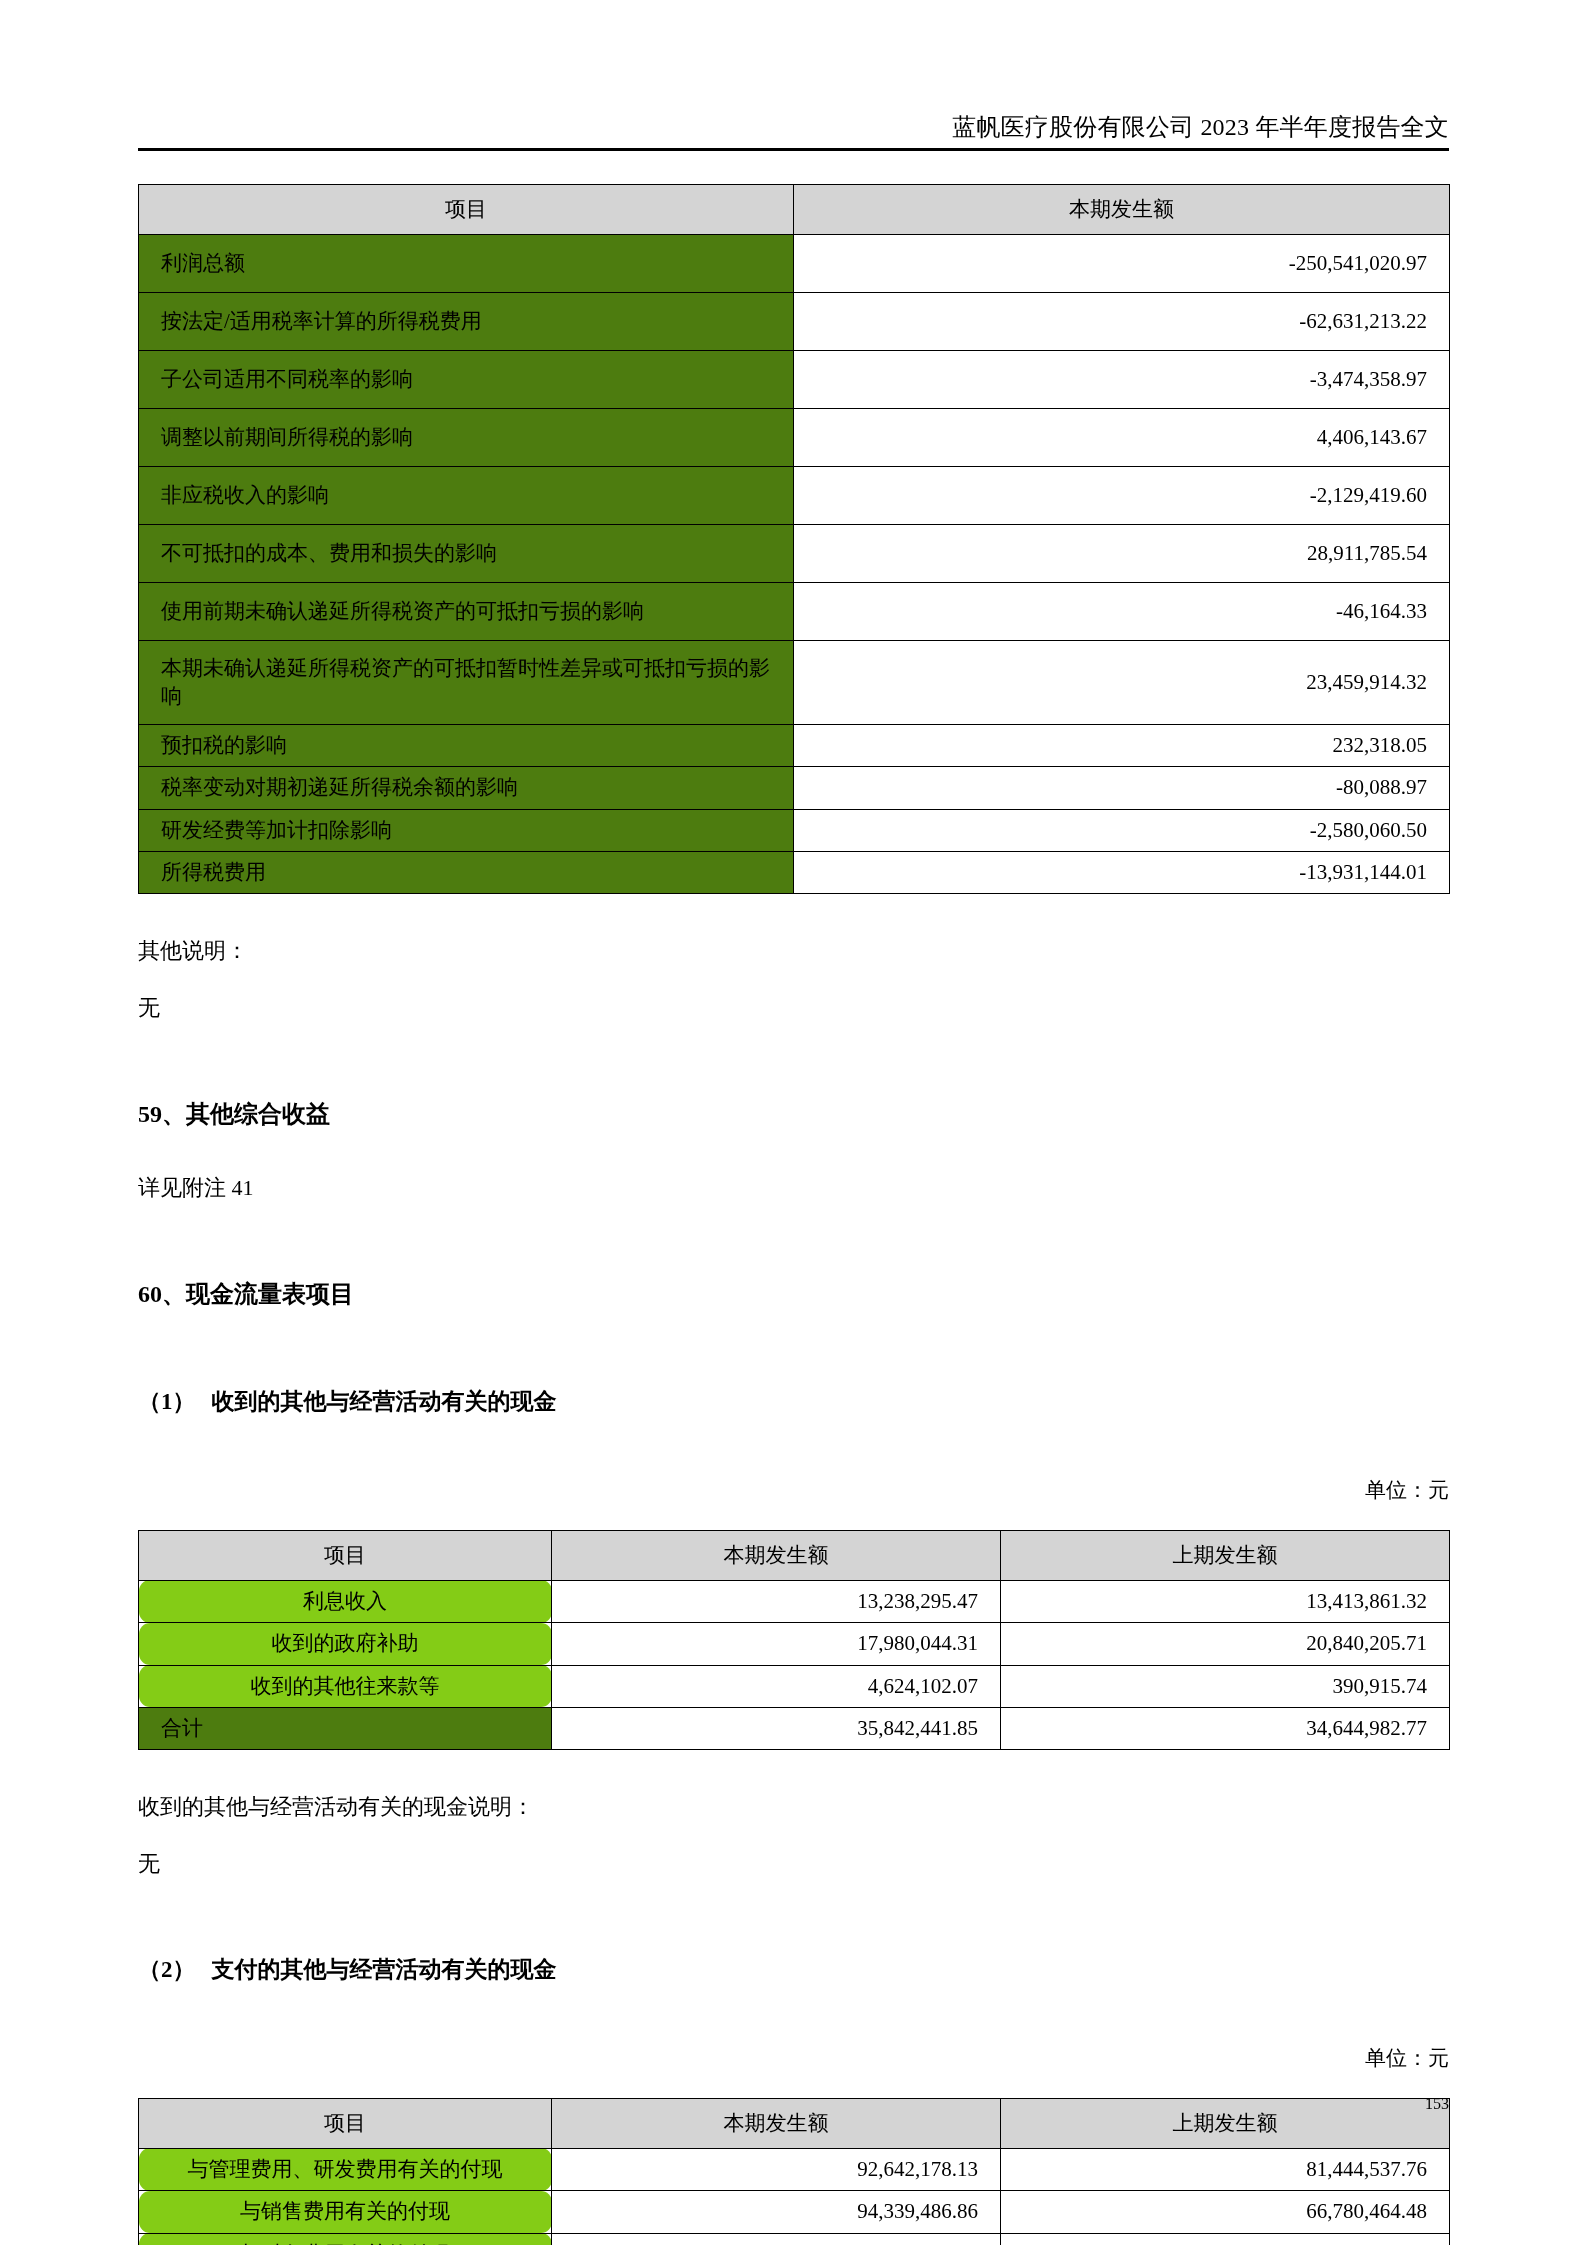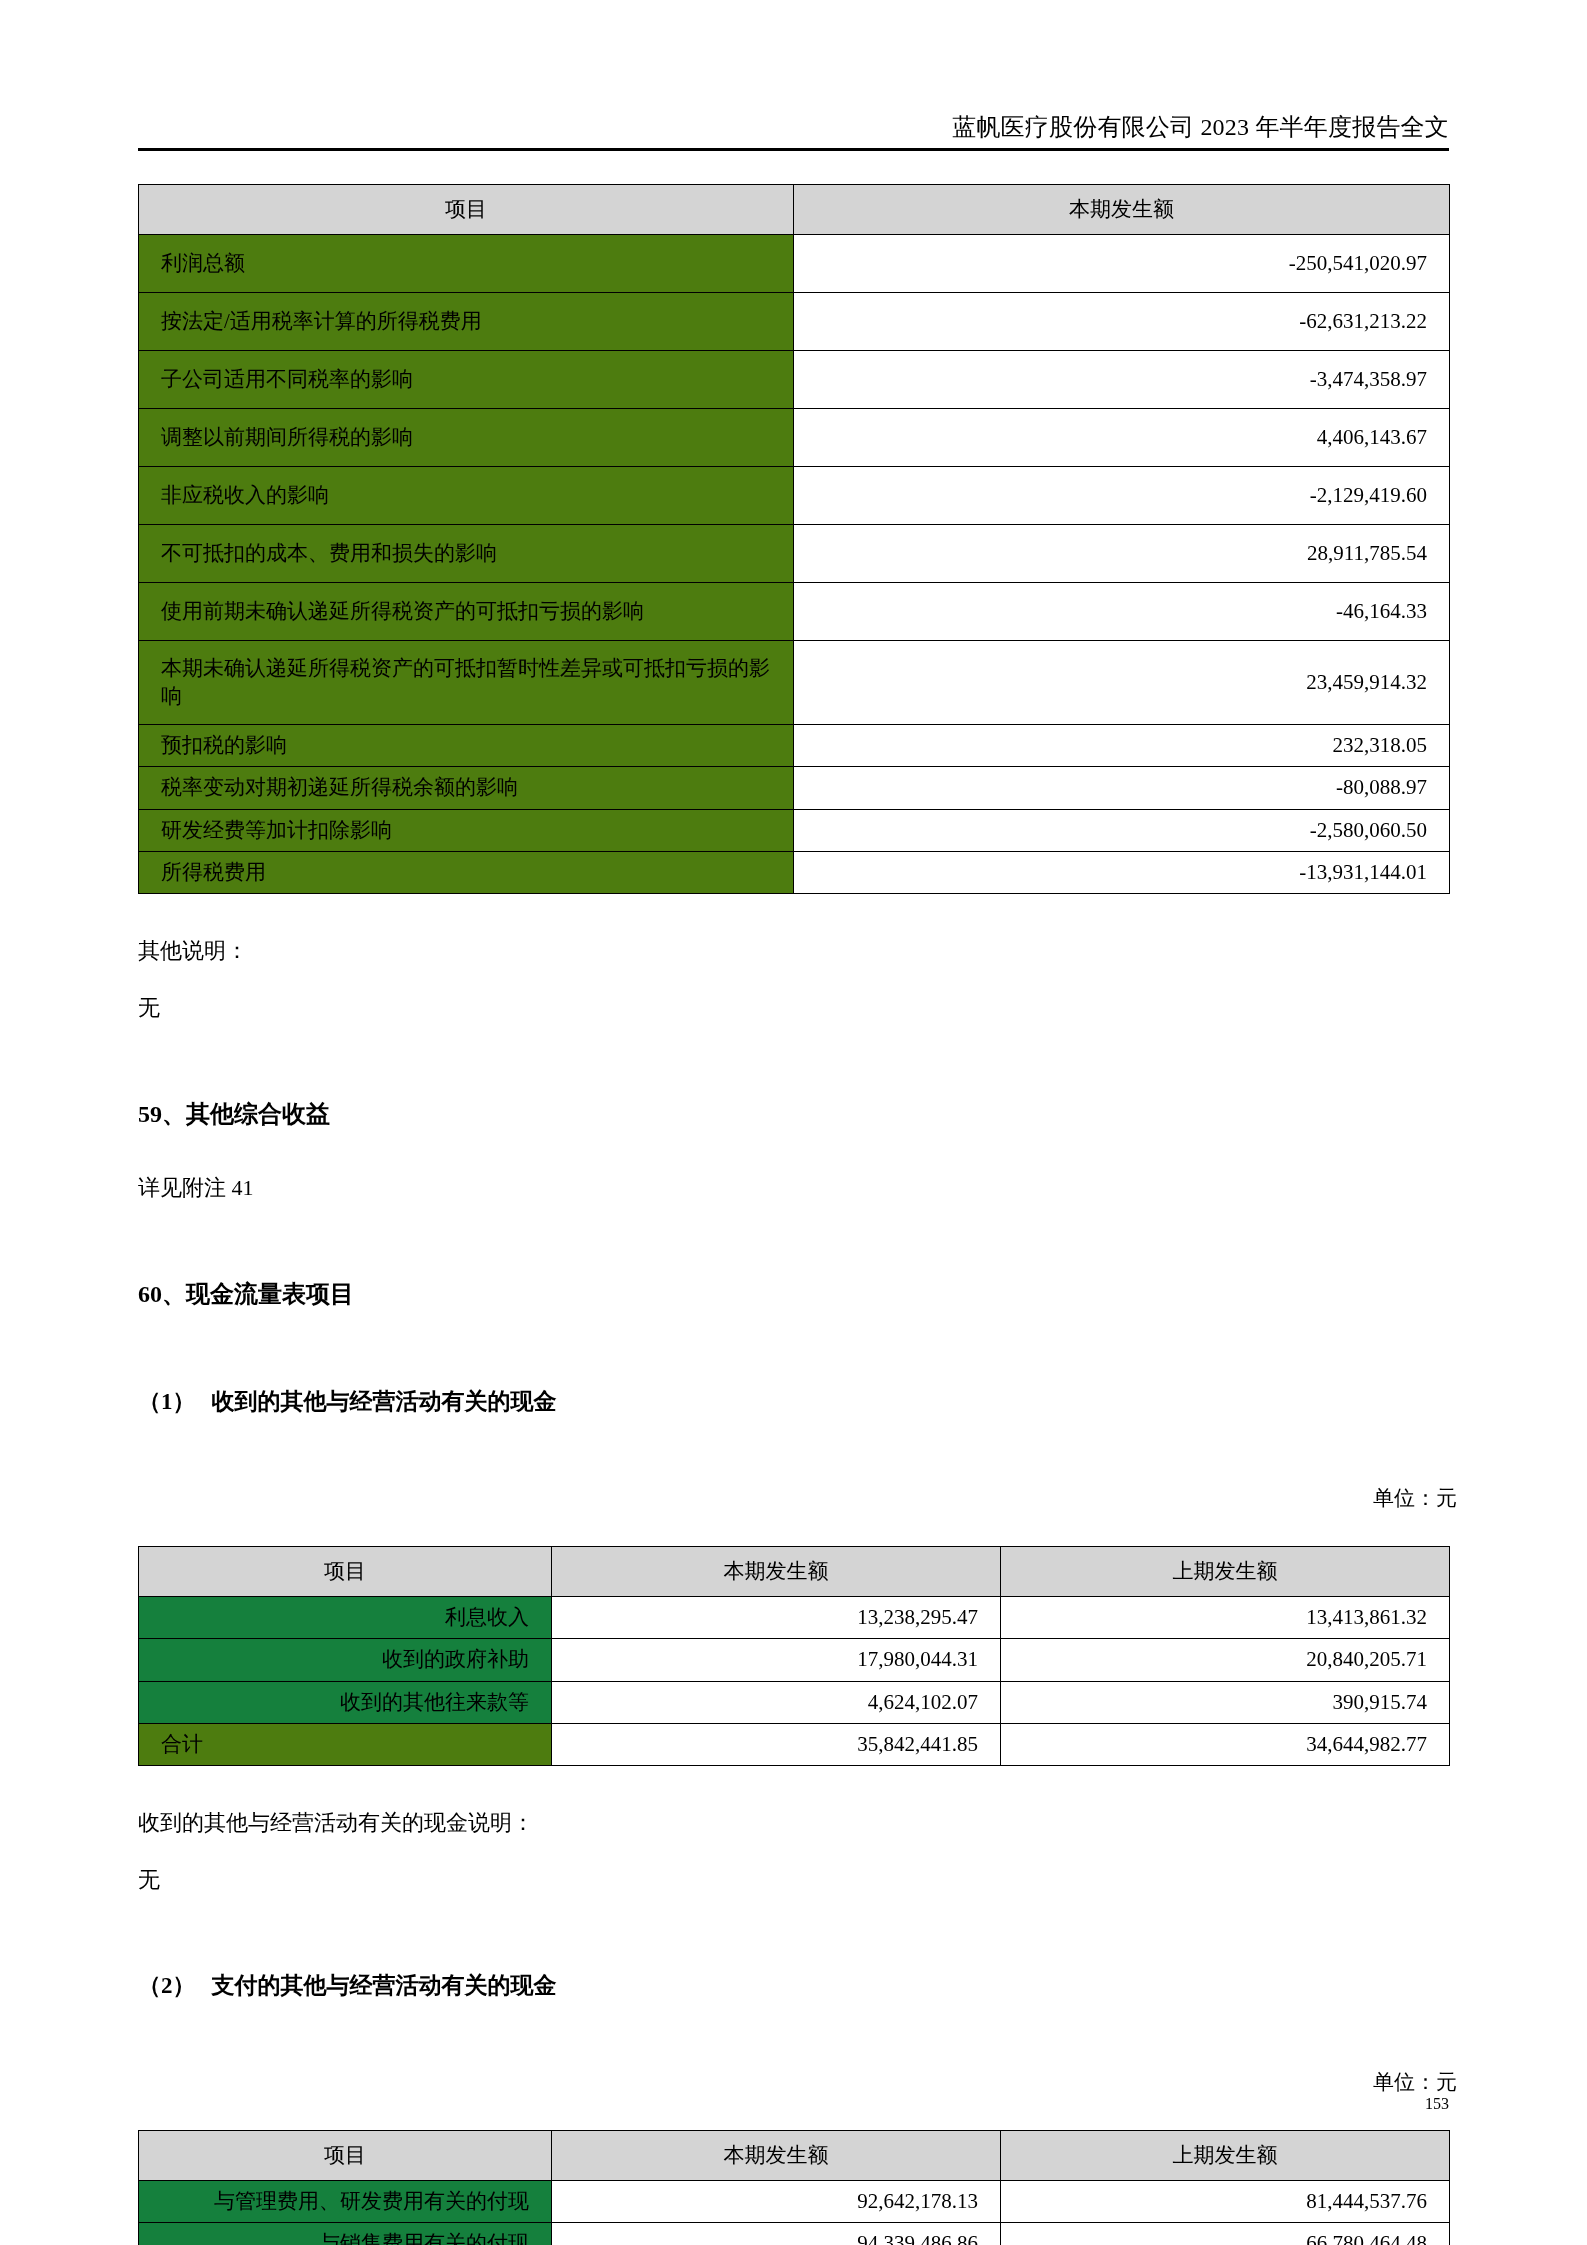--- a/index.html
+++ b/index.html
@@ -67,22 +67,23 @@
   table.fin thead th {
     background: #d4d4d4;
     text-align: center;
     height: 50px;
   }
   td.label {
     background: #4d7c0f;
     text-align: left;
   }
   td.label-plain {
-    background: #15803d;
-    text-align: right;
+    background: #84cc16;
+    text-align: center;
+    border-radius: 11px;
   }
   td.num {
     background: #ffffff;
     text-align: right;
   }
   td.tall { height: 58px; }
   td.short { height: 42px; }
   td.xtall { height: 84px; }
 
   
@@ -104,21 +105,21 @@
     font-weight: bold;
     line-height: 1.4;
     margin: 0;
     white-space: nowrap;
   }
   .sub-heading .num-paren { margin-right: 16px; }
   .unit-line {
     font-size: 21px;
     text-align: right;
     width: 1311px;
-    margin: 8px;
+    margin: 0;
   }
 
   .gap-sm  { height: 26px; }
   .gap-md  { height: 42px; }
   .gap-lg  { height: 58px; }
   .gap-xl  { height: 74px; }
 
   
   .page-number {
     position: absolute;

